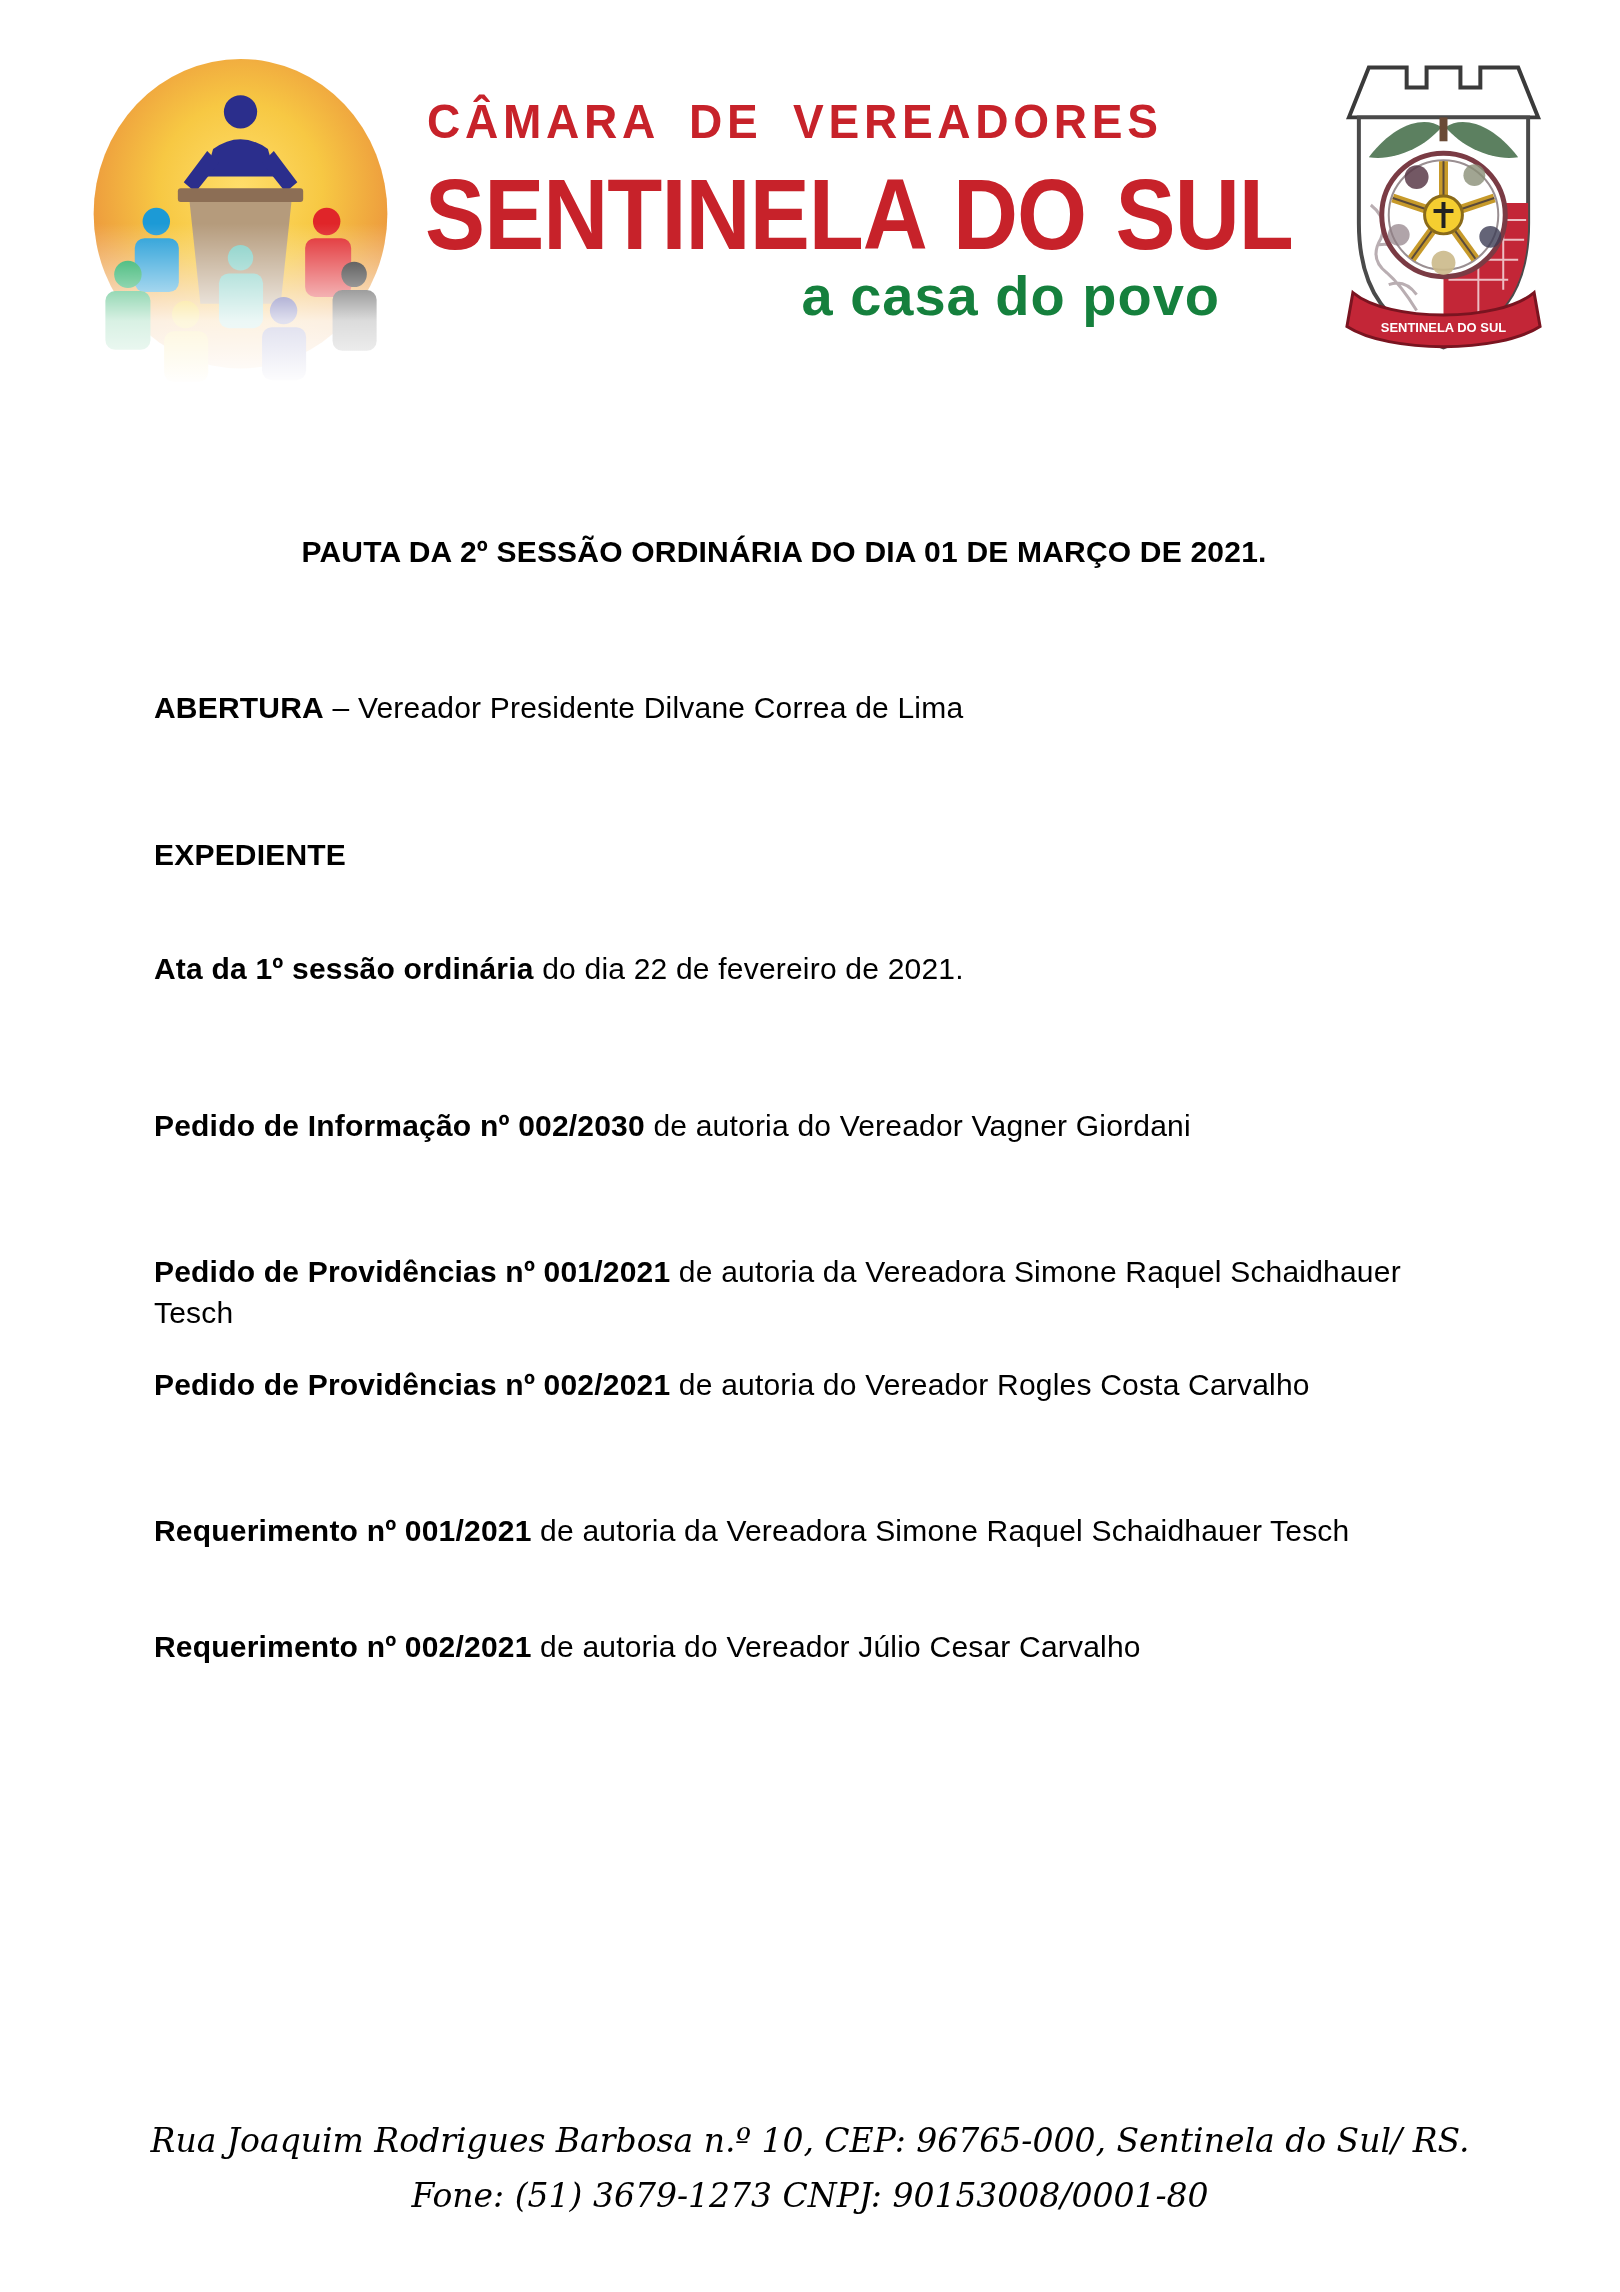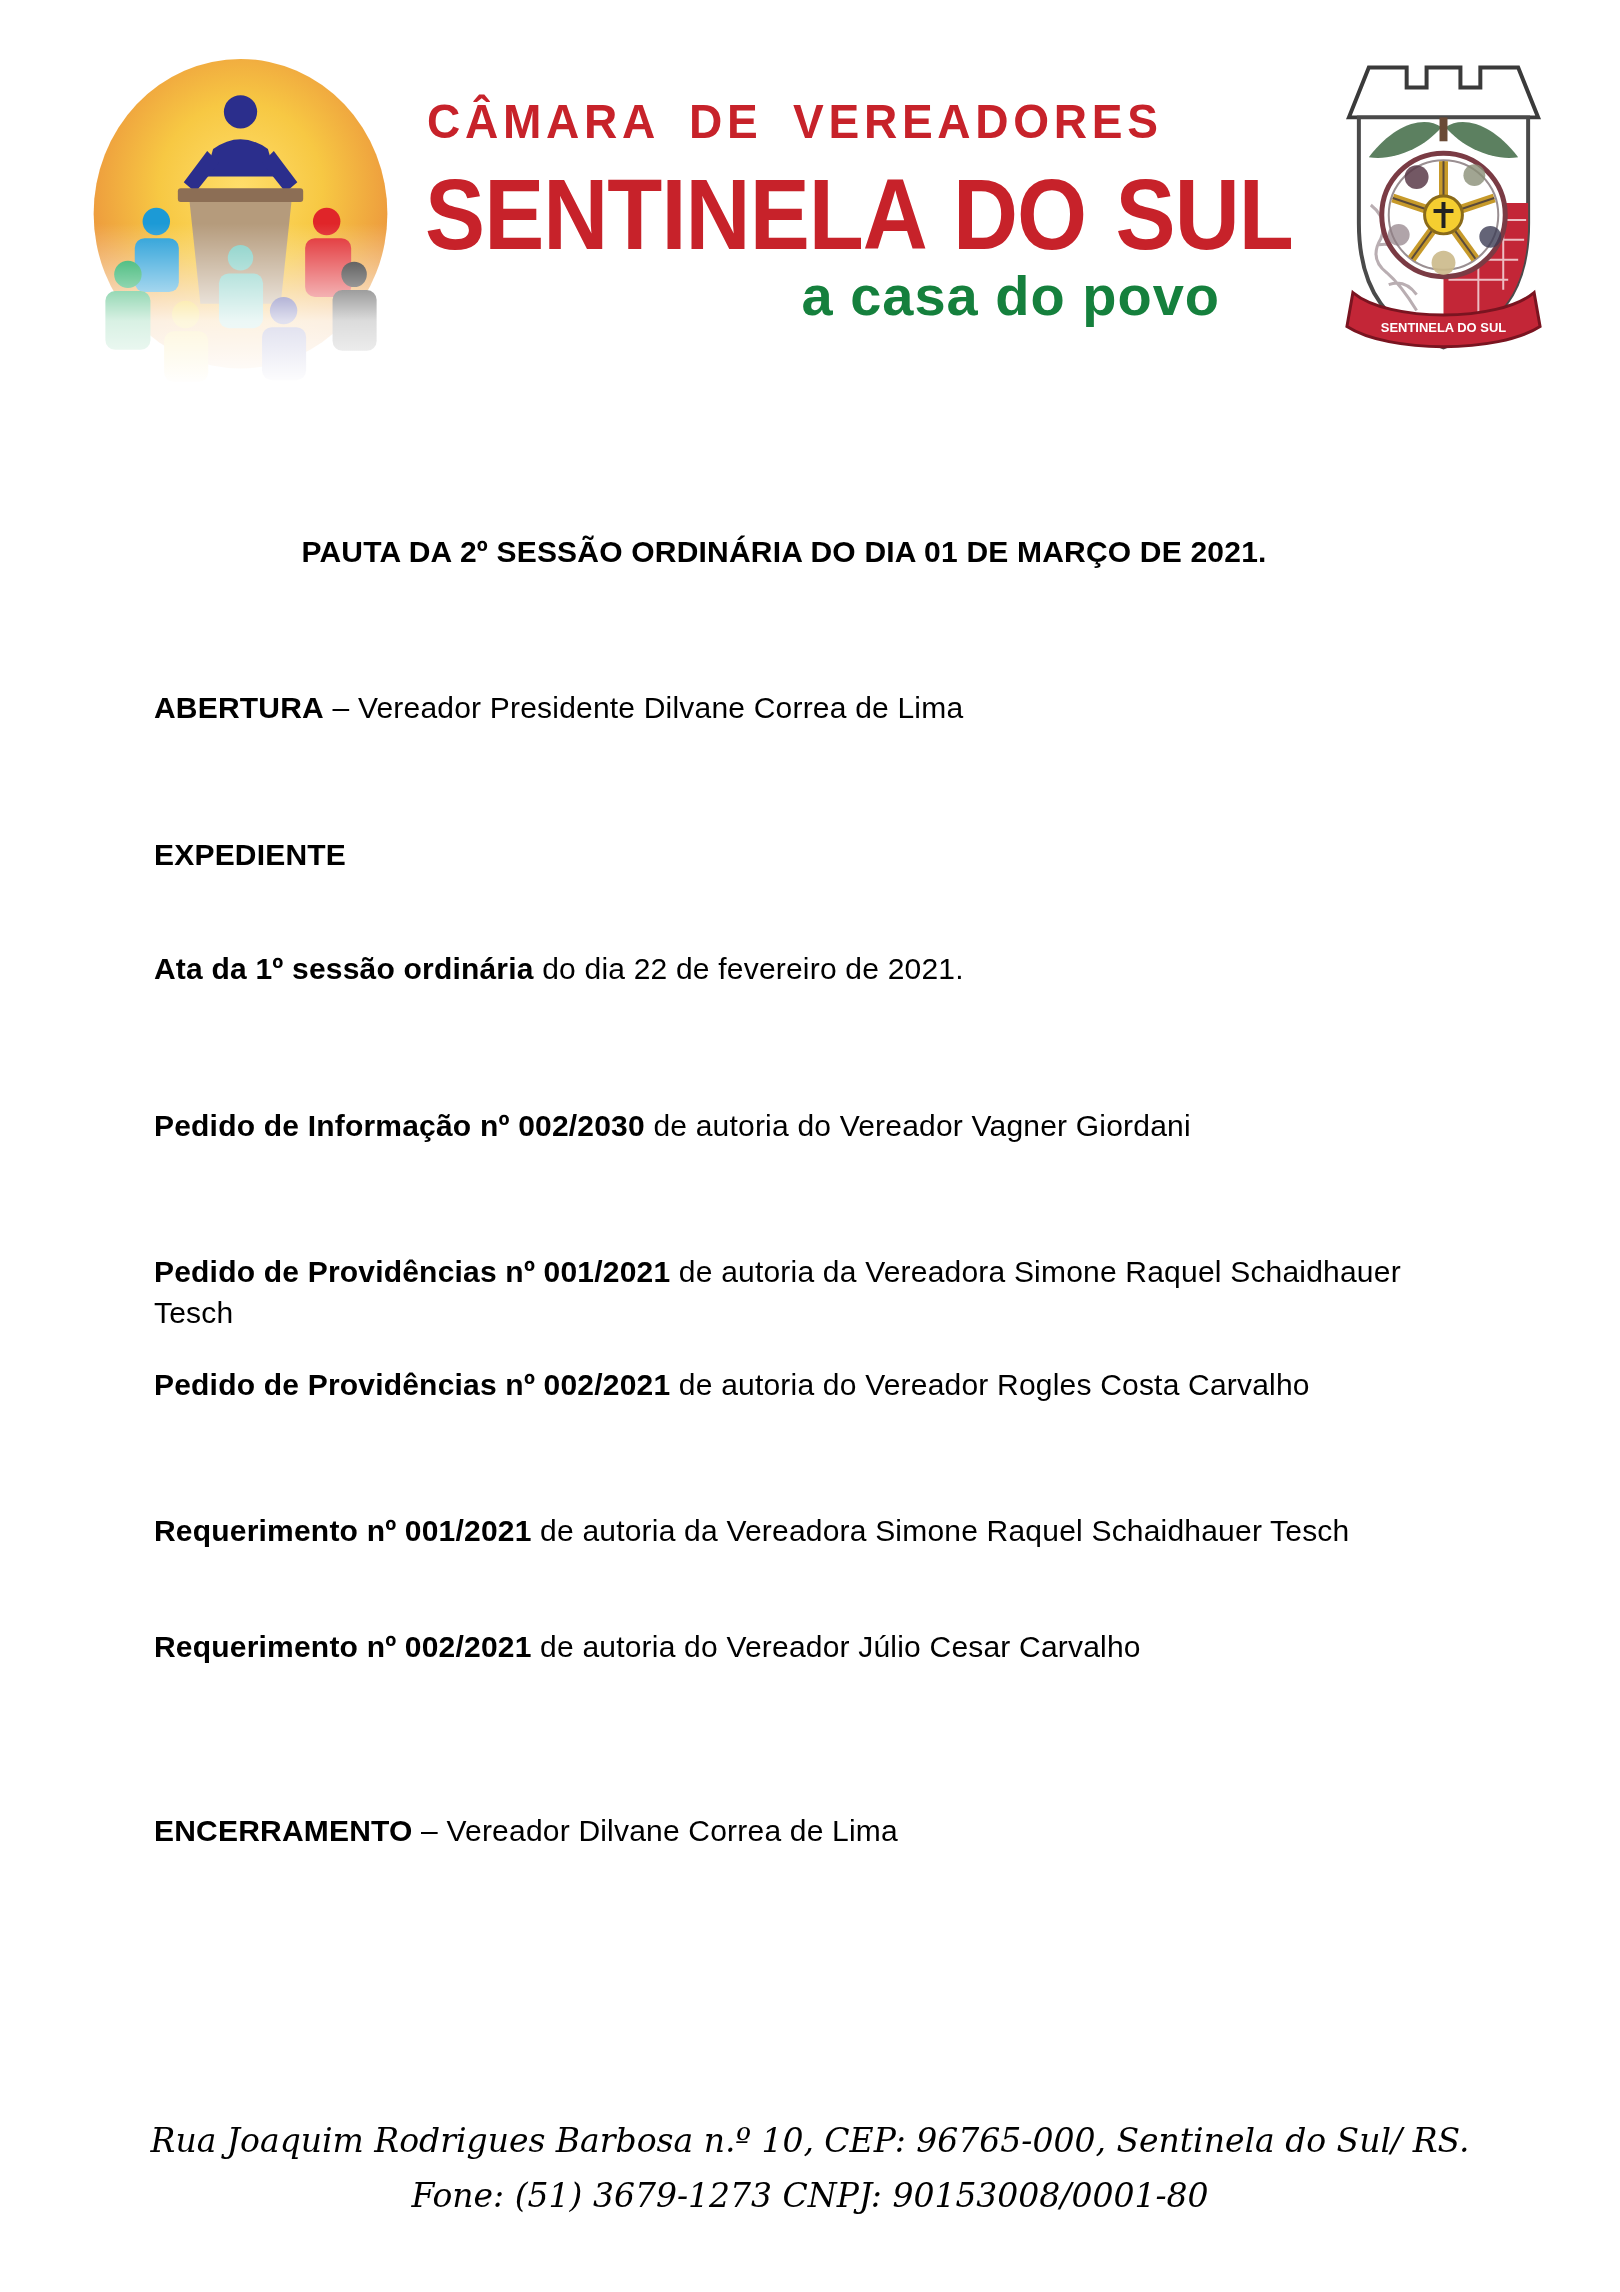--- a/index.html
+++ b/index.html
@@ -163,19 +163,18 @@
   <p class="para one-line" id="p-info002"><b>Pedido de Informação nº 002/2030</b><span> de autoria do Vereador Vagner Giordani</span></p>
 
   <p class="para" id="p-prov001"><b>Pedido de Providências nº 001/2021</b><span> de autoria da Vereadora Simone Raquel Schaidhauer Tesch</span></p>
 
   <p class="para one-line" id="p-prov002"><b>Pedido de Providências nº 002/2021</b><span> de autoria do Vereador Rogles Costa Carvalho</span></p>
 
   <p class="para" id="p-req001"><b>Requerimento nº 001/2021</b><span> de autoria da Vereadora Simone Raquel Schaidhauer Tesch</span></p>
 
   <p class="para one-line" id="p-req002"><b>Requerimento nº 002/2021</b><span> de autoria do Vereador Júlio Cesar Carvalho</span></p>
 
-  <p class="para one-line" id="p-encerramento"><b>ENCERRAMENTO</b><span> – Vereador Dilvane Correa de Lima</span></p>
 
   <div class="footer-line" id="footer-1">Rua Joaquim Rodrigues Barbosa n.º 10, CEP: 96765-000, Sentinela do Sul/ RS.</div>
   <div class="footer-line" id="footer-2">Fone: (51) 3679-1273 CNPJ: 90153008/0001-80</div>
 
 </div>
 
 
 </body></html>

